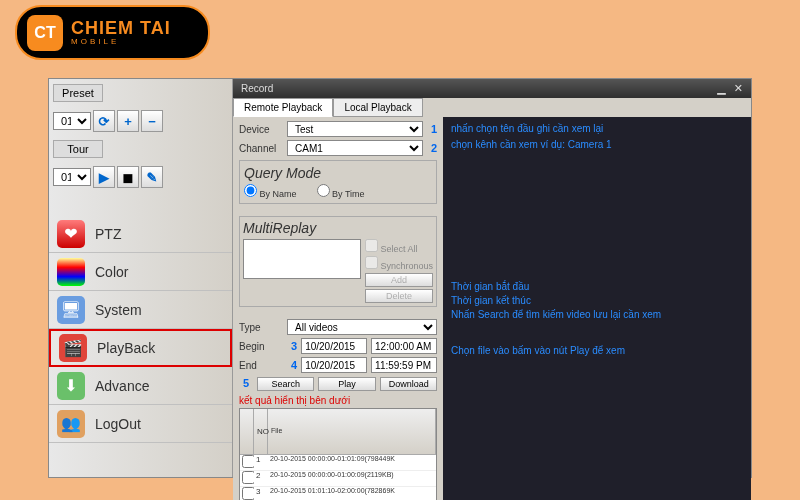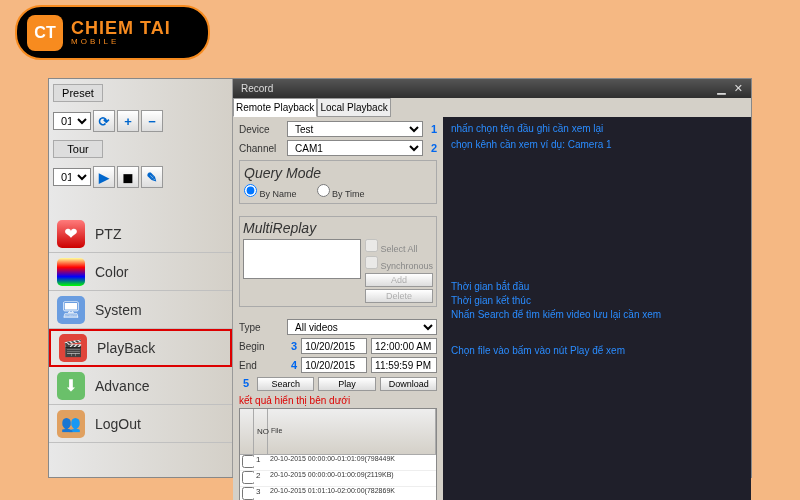--- a/index.html
+++ b/index.html
@@ -32,21 +32,21 @@
   .mi-pb { background: #e0453a; color:#fff; }
   .mi-adv { background: #6ac06a; color:#fff; }
   .mi-out { background: #e0a060; }
   
   .main { flex: 1; display: flex; flex-direction: column; }
   
   .rec-title { background: linear-gradient(#555,#2f2f2f); color: #ddd; font-size: 10px; padding: 3px 8px; display: flex; justify-content: space-between; align-items: center; }
   .rec-title .winbtns { display: flex; gap: 8px; font-size: 11px; }
   
   .tabs { display: flex; background: #d4d0c8; font-size: 10px; }
-  .tab { padding: 3px 2px; border: 1px solid #999; background: #eee; }
+  .tab { padding: 3px 10px; border: 1px solid #999; background: #eee; }
   .tab.active { background: #fff; border-bottom: 1px solid #fff; }
   
   .content { flex: 1; display: flex; }
   
   .form { width: 210px; background: #d4d0c8; padding: 4px 6px; font-size: 10px; color: #333; }
   .frow { display: flex; align-items: center; margin-bottom: 3px; gap: 4px; }
   .flabel { width: 44px; }
   .fsel { flex: 1; background: #fff; border: 1px solid #888; padding: 1px 3px; height: 16px; font-size: 10px; }
   .fnum { color: #0066ee; font-weight: bold; margin-left: 4px; font-size: 11px; }
   

